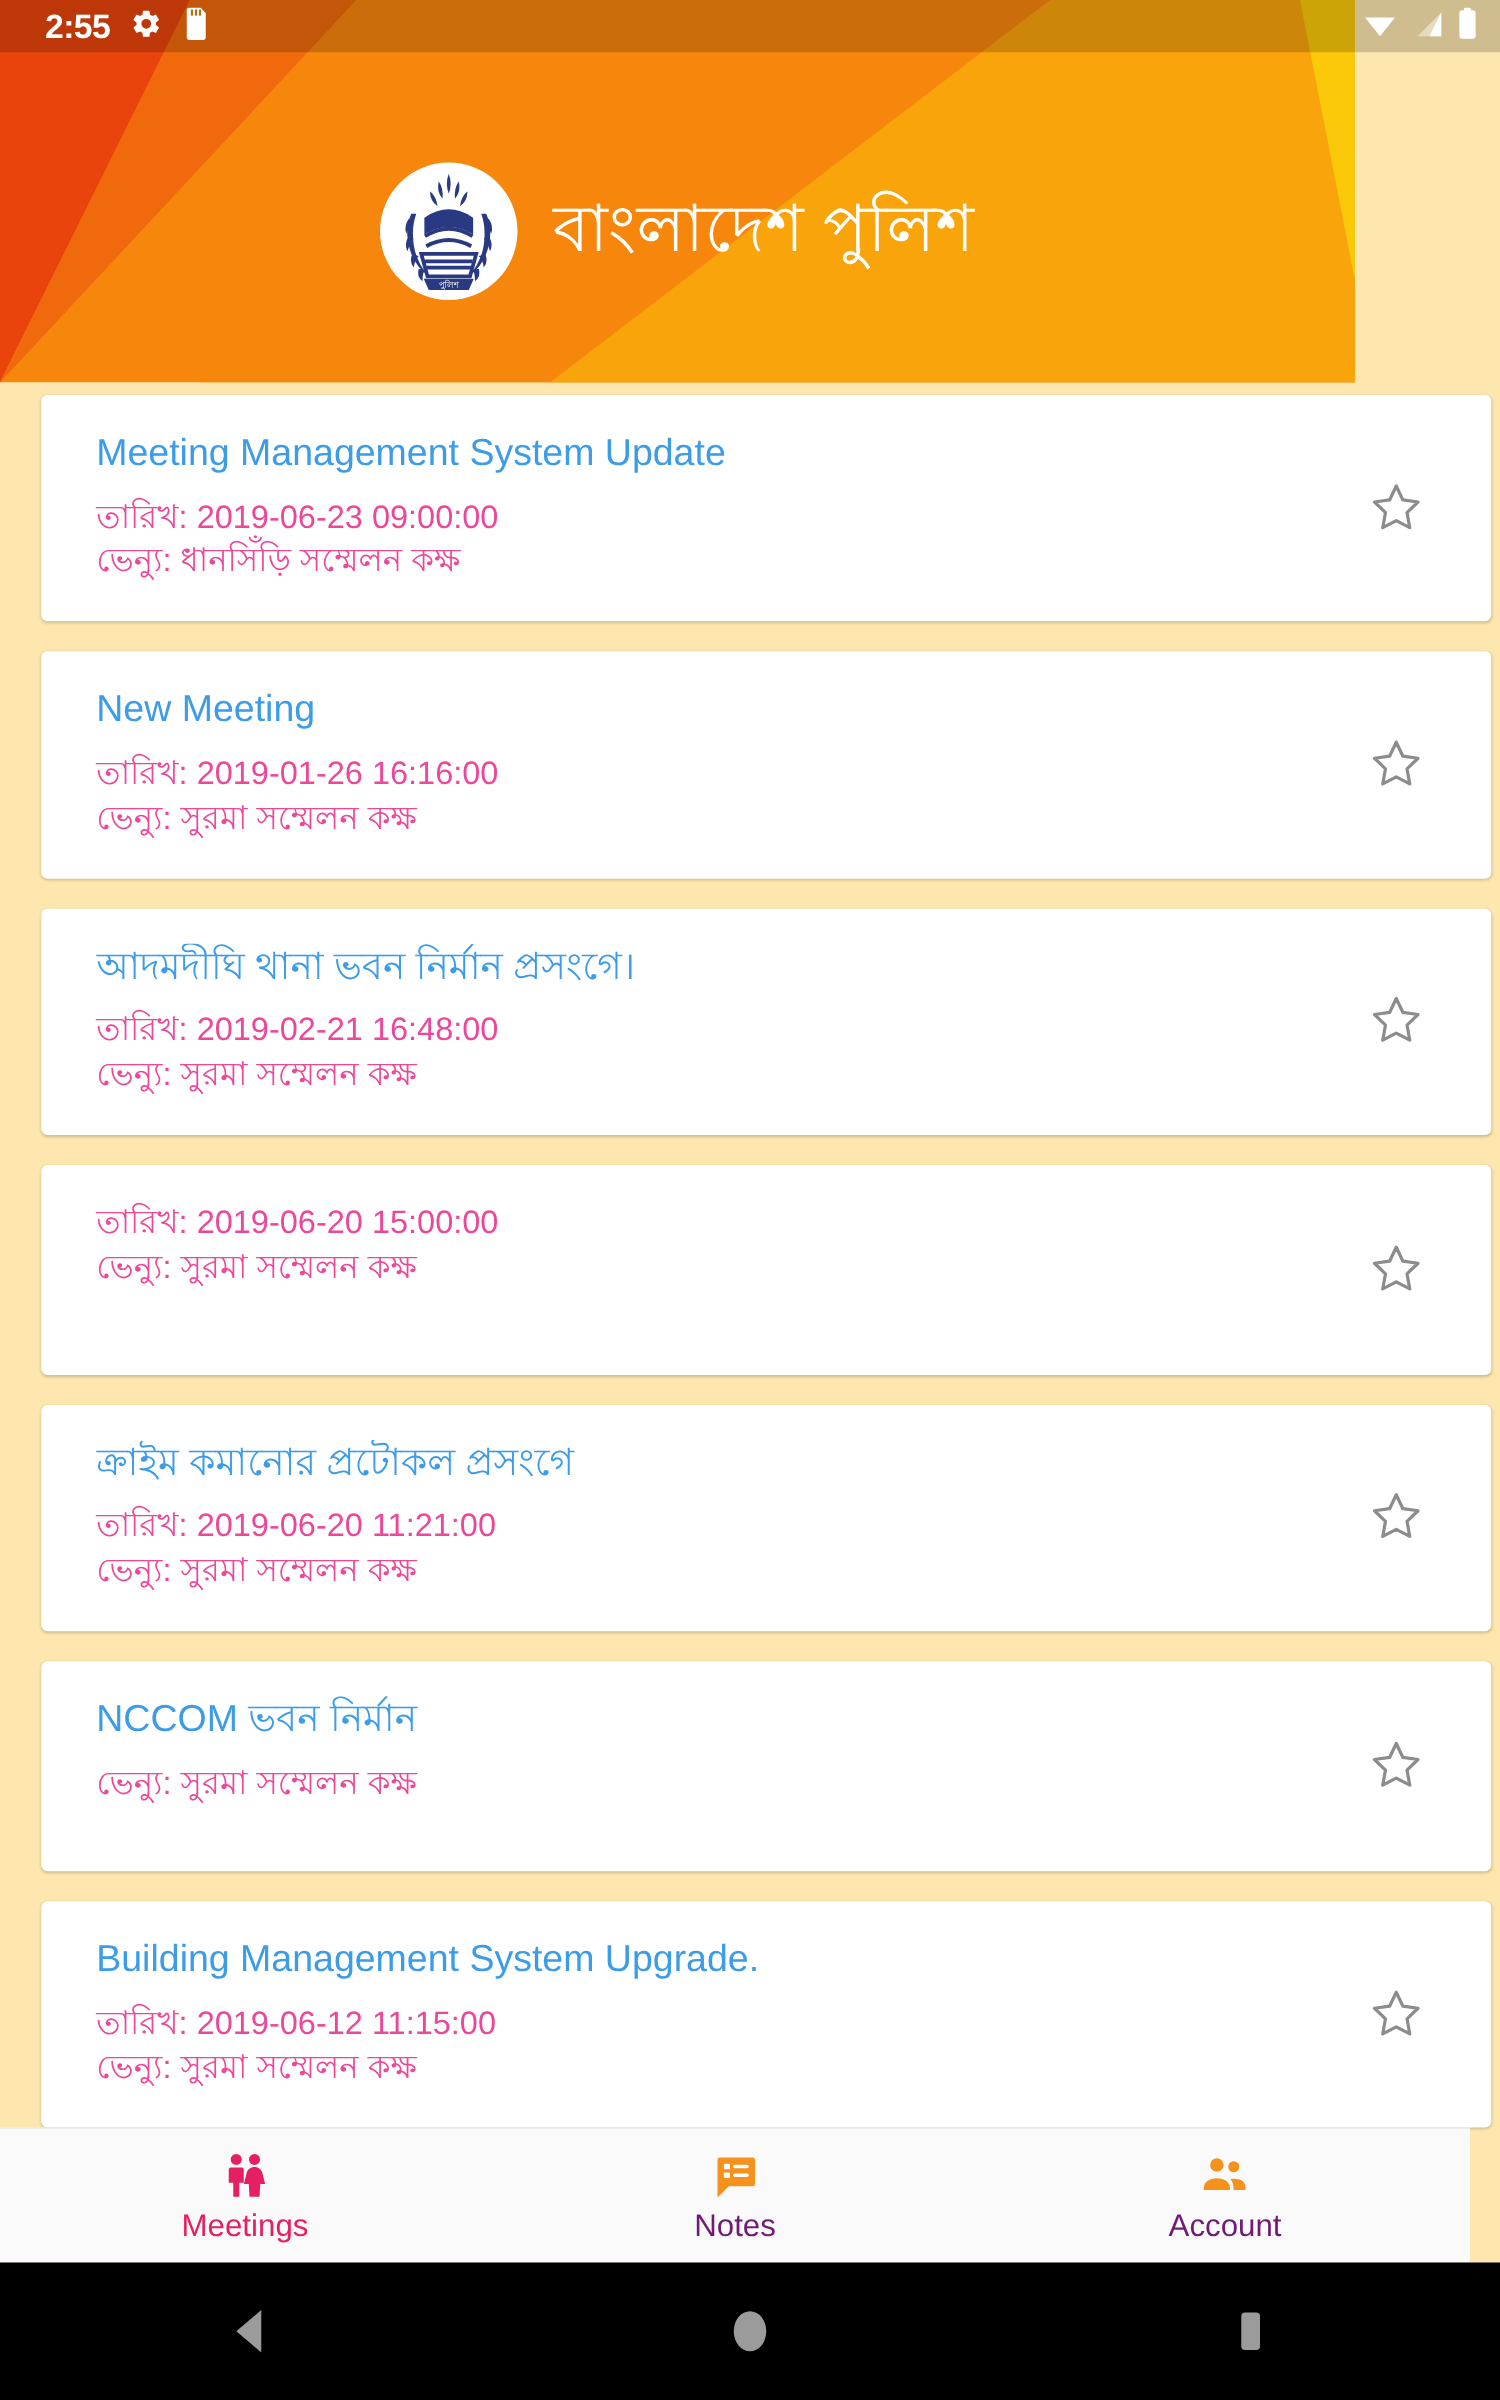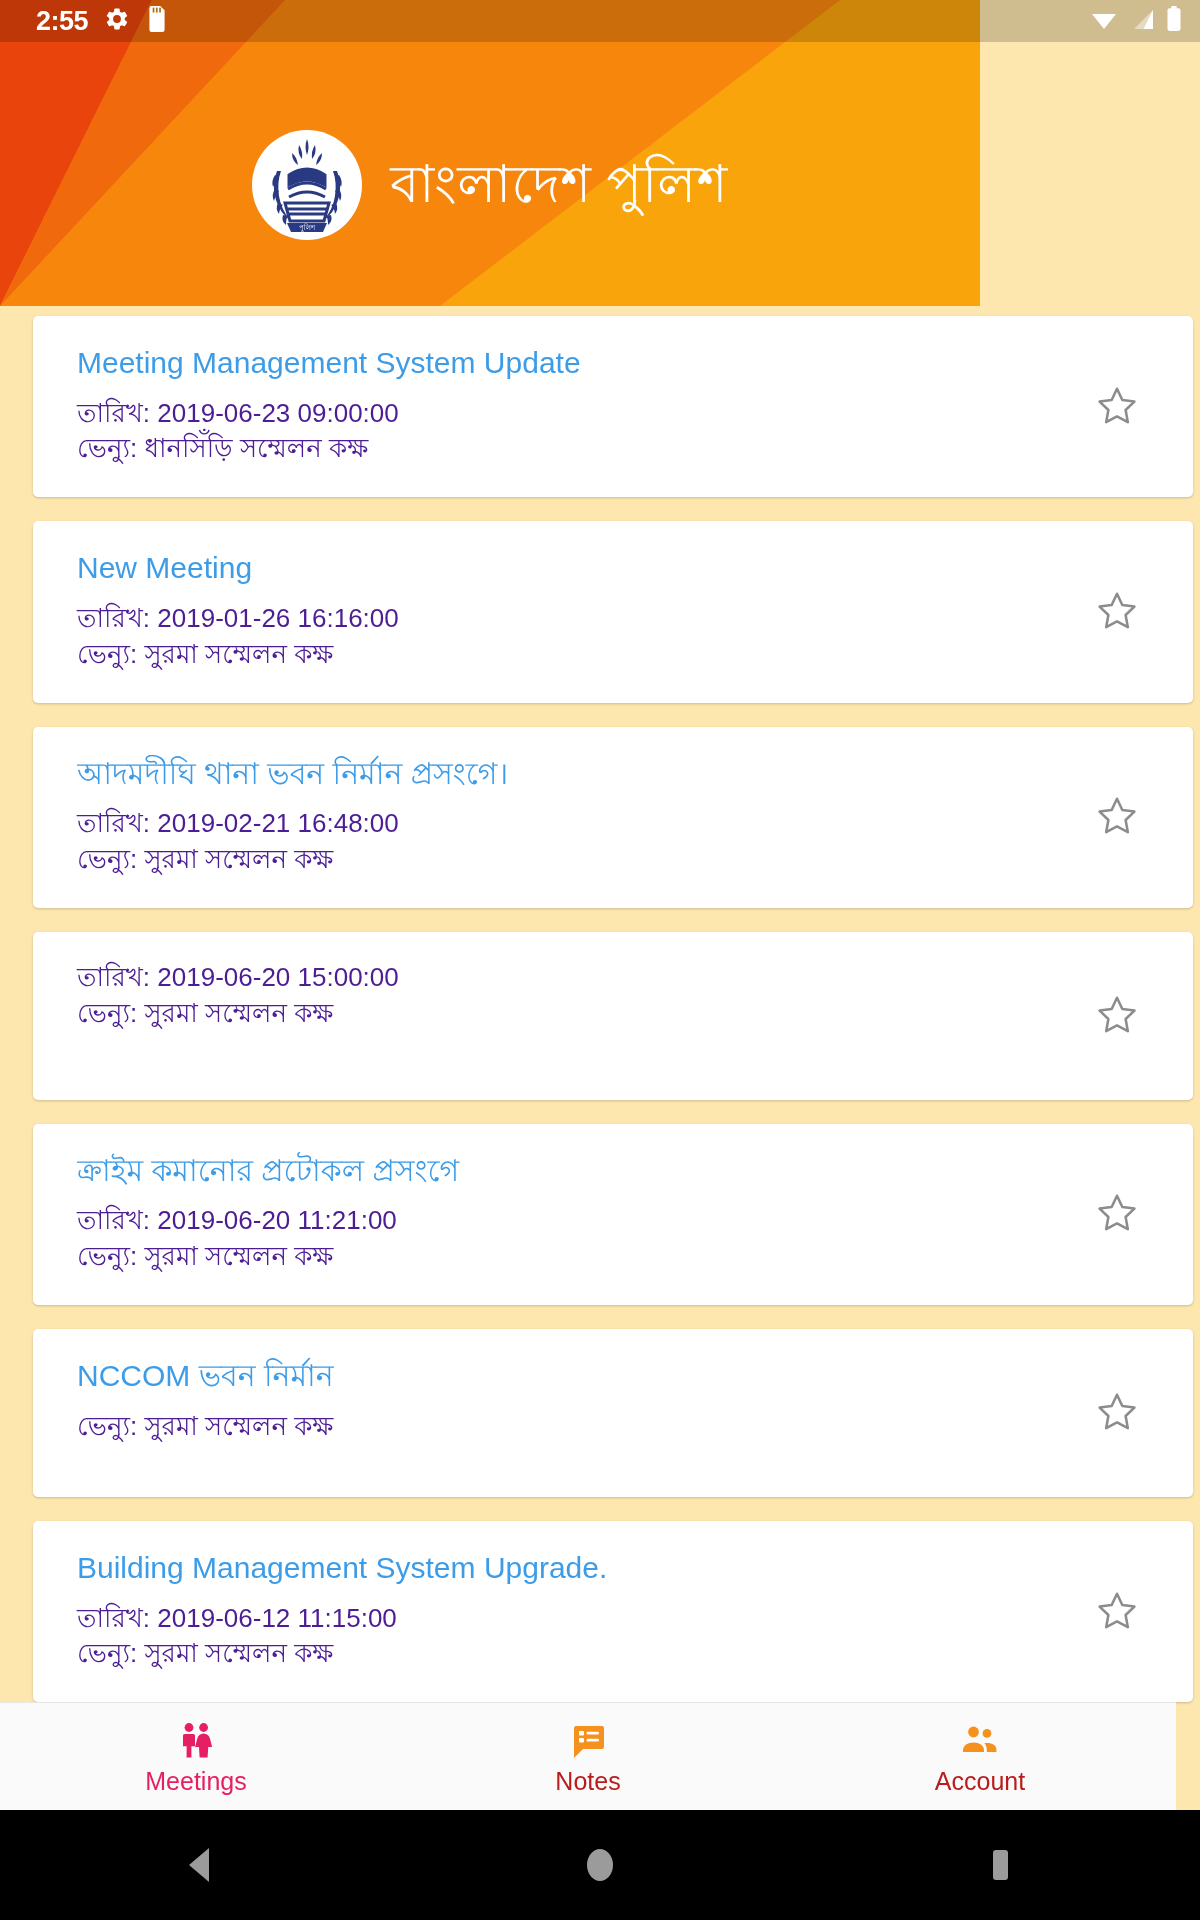--- a/index.html
+++ b/index.html
@@ -61,21 +61,21 @@
     display: flex;
     align-items: center;
     gap: 11px;
   }
   .sb-icon { display: block; }
 
   
   .header {
     position: absolute;
     top: 0; left: 0;
-    width: 980px;
+    width: 1084px;
     height: 306px;
     overflow: hidden;
     z-index: 10;
   }
   .header-canvas {
     position: absolute;
     inset: 0;
     width: 1200px;
     height: 306px;
   }
@@ -140,21 +140,21 @@
     color: #3D9CE8;
     font-size: 30px;
     line-height: 1.25;
     font-weight: normal;
     margin-bottom: 14px;
     white-space: nowrap;
     overflow: hidden;
     text-overflow: ellipsis;
   }
   .card-meta {
-    color: #4c1d95;
+    color: #ec4899;
     font-size: 26px;
     line-height: 1.38;
     font-weight: normal;
   }
   .star-wrap {
     flex: none;
     width: 80px;
     display: flex;
     align-items: center;
     justify-content: center;
@@ -185,21 +185,21 @@
     gap: 5px;
     cursor: pointer;
   }
   .nav-icon { height: 44px; display: flex; align-items: center; justify-content: center; }
   .nav-label {
     font-size: 25px;
     line-height: 1;
     font-weight: normal;
   }
   .nav-item.active .nav-label { color: #E61E63; }
-  .nav-item.inactive .nav-label { color: #b91c1c; }
+  .nav-item.inactive .nav-label { color: #701a75; }
 
   
   .android-nav {
     position: absolute;
     left: 0; bottom: 0;
     width: 1200px;
     height: 110px;
     background: #000000;
     display: flex;
     align-items: center;

